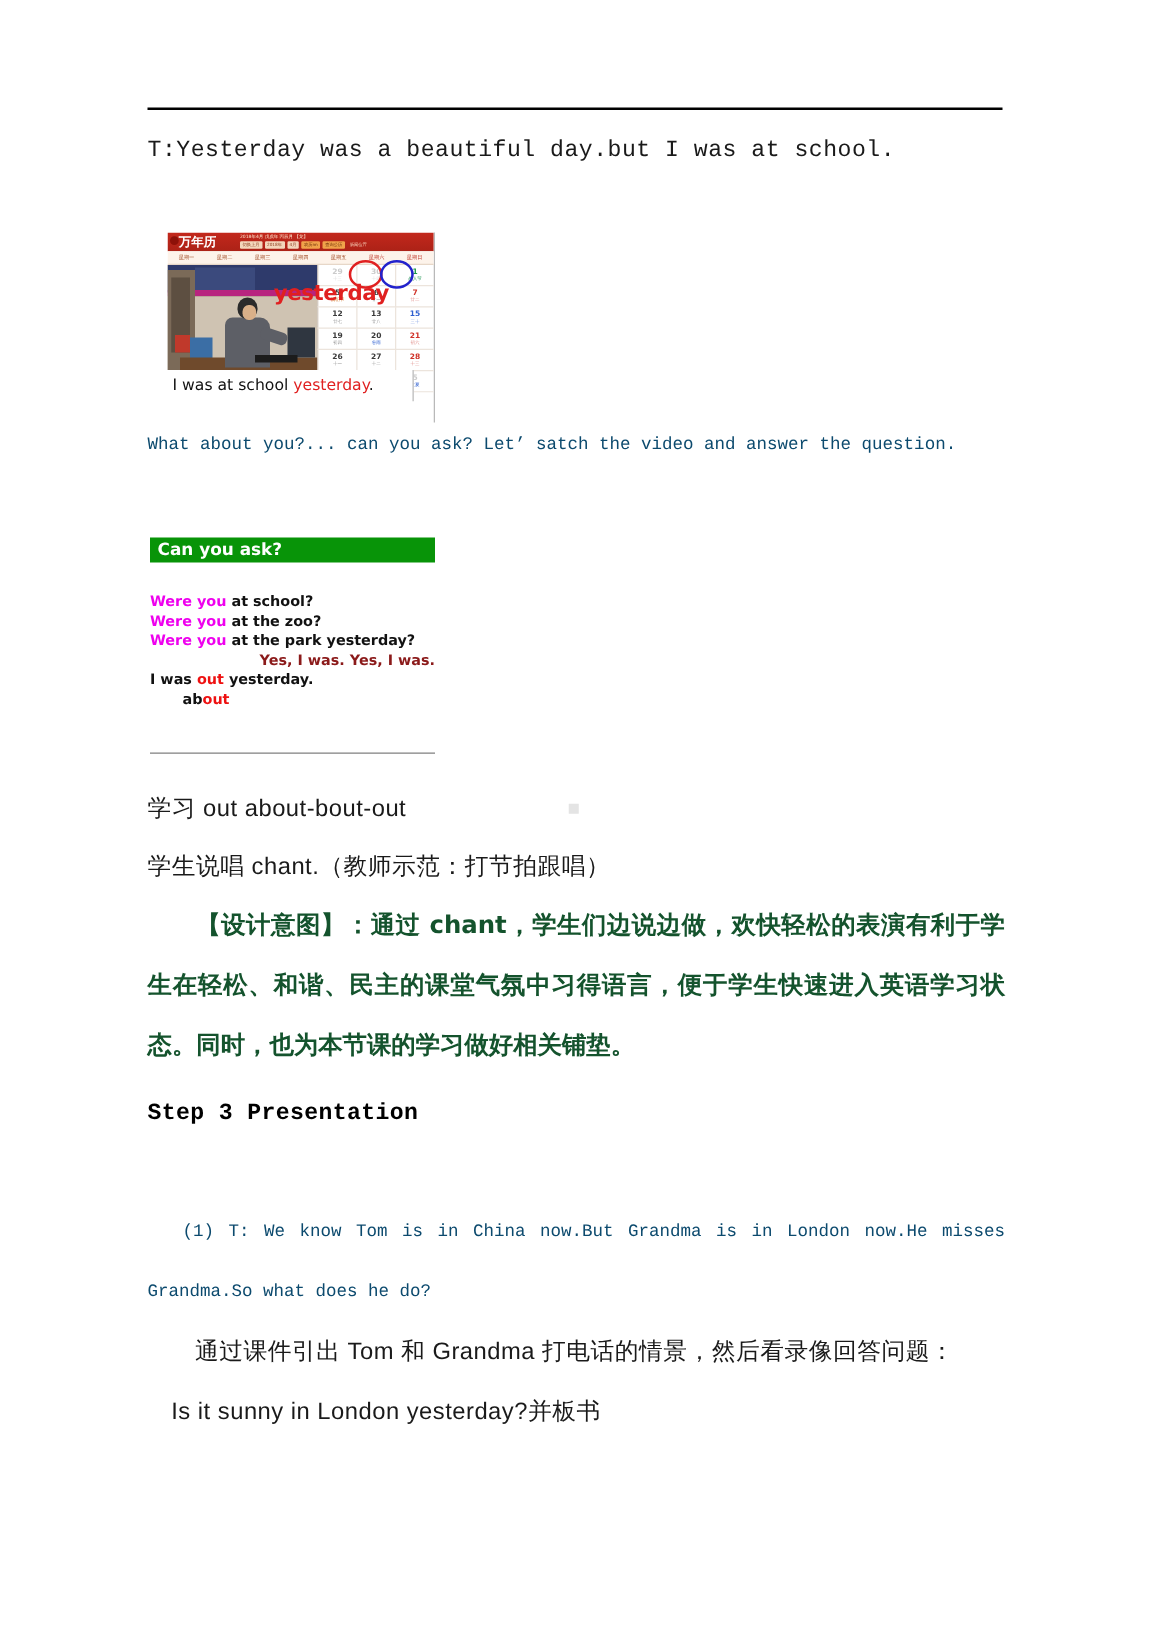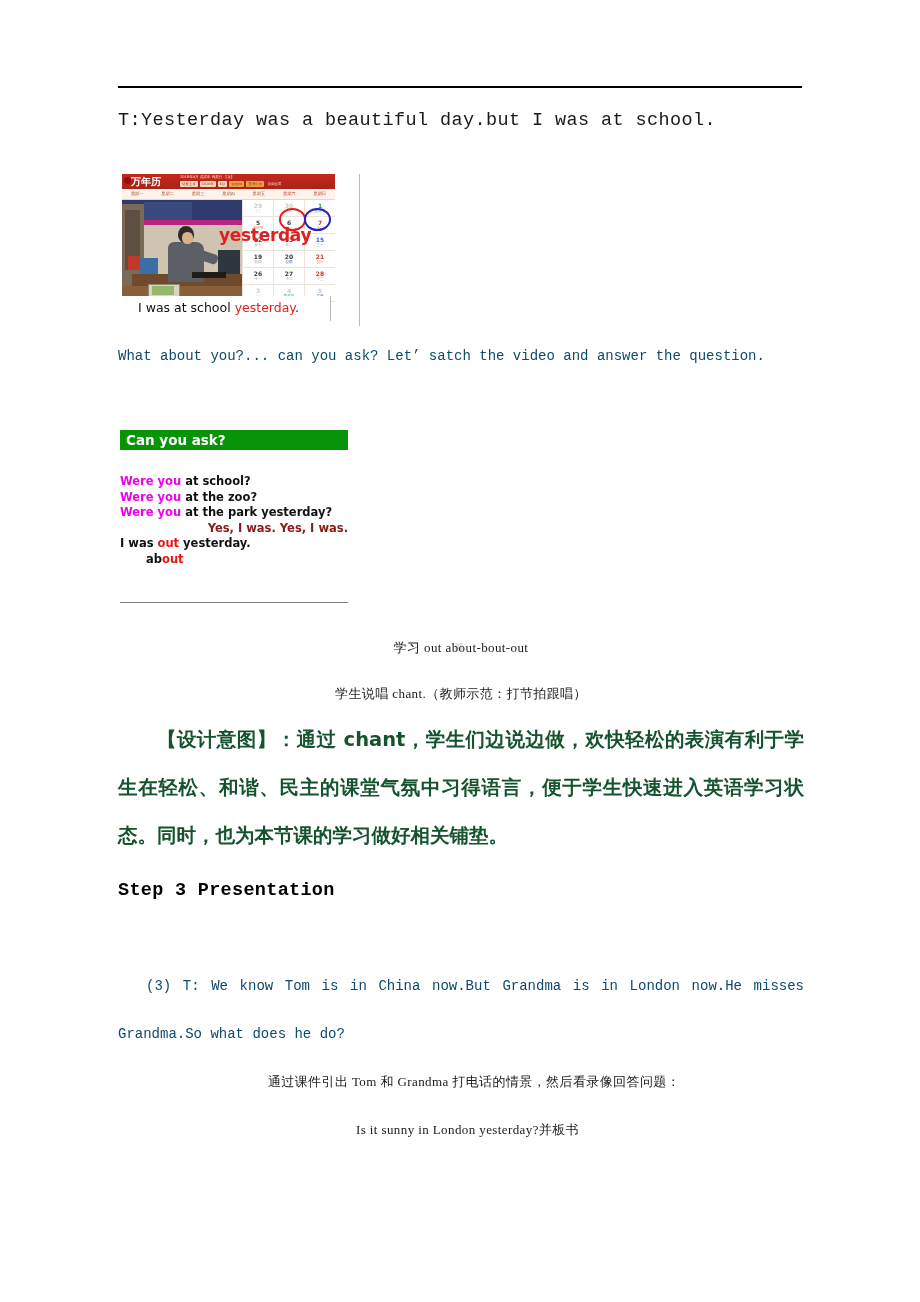--- a/index.html
+++ b/index.html
@@ -47,31 +47,30 @@
   }
   .para {
     font-family: "Liberation Mono", "DejaVu Sans Mono", monospace;
     font-size: 14px;
     line-height: 48px;
     color: #0c4a6e;
     text-align: justify;
   }
 
   .cn {
-    font-family: Liberation Serif, serif;
-    font-size: 13px;
-    text-align: center;
+    font-family: Liberation Sans, sans-serif;
+    font-size: 19px;
   }
 
   
   .calendar-figure {
     position: relative;
-    width: 238px;
+    width: 214px;
     height: 152px;
-    margin: 4px;
+    margin: 16px;
     border-right: 1px solid #b9b9b9;
     box-sizing: border-box;
     background: #fff;
     overflow: hidden;
   }
   .cal-top {
     position: relative;
     height: 128px;
     width: 213px;
     overflow: hidden;
@@ -521,21 +520,21 @@
 
   <div style="position:absolute; left:118px; top:716px; width:686px;">
     <div class="blue-para indent2">【设计意图】：通过 chant，学生们边说边做，欢快轻松的表演有利于学生在轻松、和谐、民主的课堂气氛中习得语言，便于学生快速进入英语学习状态。同时，也为本节课的学习做好相关铺垫。</div>
   </div>
 
   <div style="position:absolute; left:118px; top:868px; width:686px;">
     <div class="bold-mono" style="line-height:46px">Step 3 Presentation</div>
   </div>
 
   <div style="position:absolute; left:118px; top:962px; width:686px;">
-    <div class="para indent2">(3) T: We know Tom is in China now.But Grandma is in London now.He misses Grandma.So what does he do?</div>
+    <div class="para indent2">(1) T: We know Tom is in China now.But Grandma is in London now.He misses Grandma.So what does he do?</div>
   </div>
 
   <div style="position:absolute; left:118px; top:1058px; width:686px;">
     <div class="mono-line cn indent2" style="line-height:48px; white-space:normal">通过课件引出 Tom 和 Grandma 打电话的情景，然后看录像回答问题：</div>
     <div class="mono-line cn indent1" style="line-height:48px; white-space:normal">Is it sunny in London yesterday?并板书</div>
   </div>
 
 </div>
 
 </body></html>

